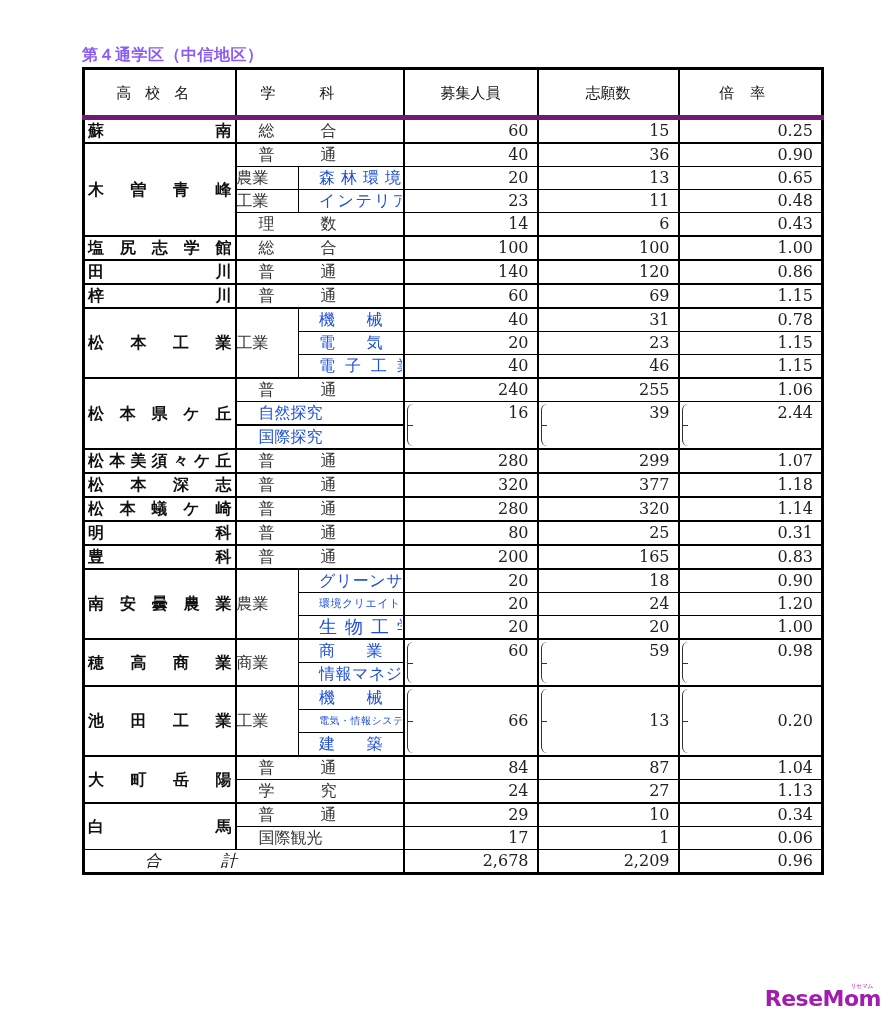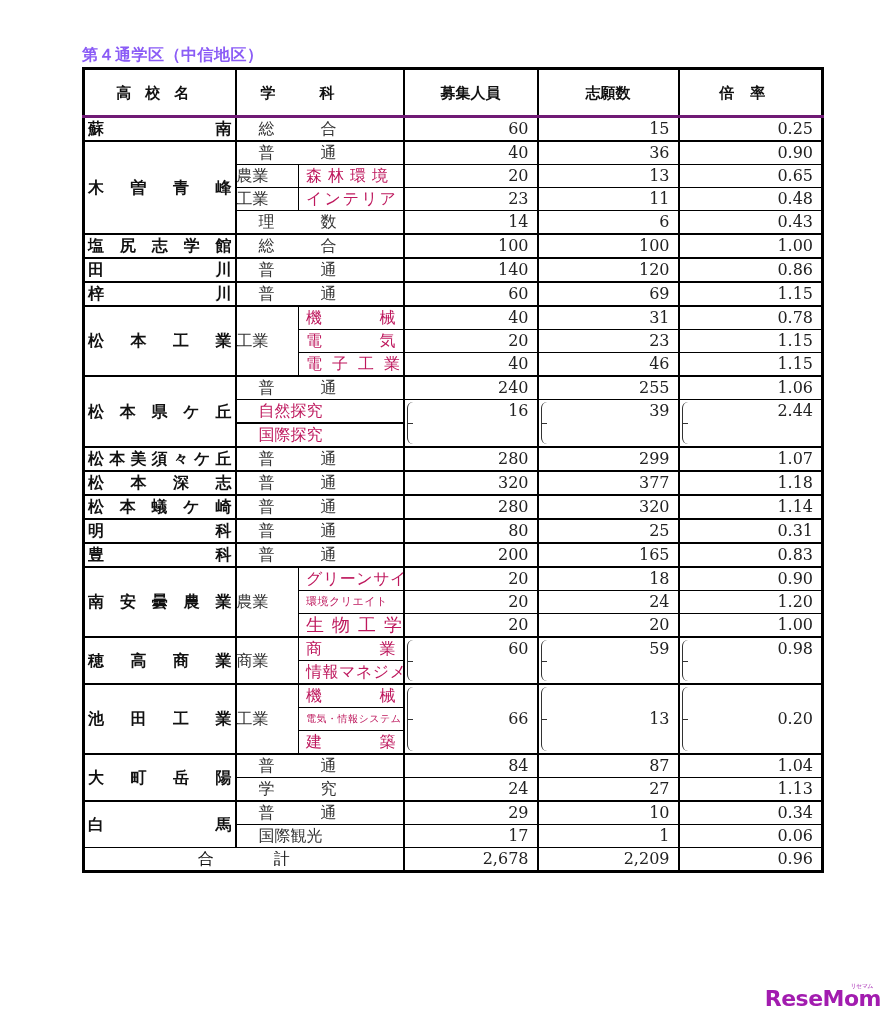--- a/index.html
+++ b/index.html
@@ -5,30 +5,30 @@
   html, body { margin:0; padding:0; background:#ffffff; }
   body { width:893px; height:1023px; position:relative; overflow:hidden;
          font-family:"DejaVu Serif","Liberation Serif",serif; color:#111; }
   .title { position:absolute; left:82px; top:45px; font-family:"DejaVu Sans","Liberation Sans",sans-serif;
            font-size:16px; font-weight:bold; letter-spacing:0.5px; color:#8b5cf6; }
   table.t { position:absolute; left:82px; top:67px; border-collapse:collapse;
             table-layout:fixed; width:739px; border:3px solid #000; }
   table.t td, table.t th { border:1px solid #000; padding:0; height:22px; font-size:16px;
             line-height:22px; overflow:hidden; white-space:nowrap; }
   table.t th { height:45px; font-family:"DejaVu Sans","Liberation Sans",sans-serif;
-            font-weight:bold; font-size:15px; border-bottom:3px solid #701a75; }
+            font-weight:normal; font-size:15px; border-bottom:5px solid #701a75; }
   .c-school { border-right:2px solid #000 !important; font-family:"DejaVu Sans","Liberation Sans",sans-serif;
             font-weight:bold; font-size:16px; padding:0 3px !important; }
   .spread { display:flex; justify-content:space-between; width:100%; }
   .num { text-align:right; padding-right:8px !important; font-family:"DejaVu Serif","Liberation Serif",serif;
          font-size:15px; color:#222; }
   .dept { text-align:left; padding-left:22px !important; color:#333; }
   .dept .spread2 { display:inline-flex; justify-content:space-between; width:78px; }
   .cat { text-align:left; color:#333; }
-  .sub { color:#be185d; padding:0 7px !important; }
+  .sub { color:#1d4ed8; padding:0 20px !important;border-radius:7px; }
   .small { font-size:9.5px; letter-spacing:0.5px; }
   .top { vertical-align:top; }
   .grp-b { border-bottom:2px solid #000 !important; }
   .col-sep { border-right:2px solid #000 !important; }
   .brace { position:relative; }
   .brace .br { position:absolute; left:2px; top:2px; bottom:2px; width:8px;
                border-left:1.5px solid #333; border-radius:6px 0 0 6px; }
   .brace .br::after { content:""; position:absolute; left:-1px; top:50%; width:6px; height:0;
                border-top:1.5px solid #333; }
   .total td { height:24px; border-top:3px solid #000; }
@@ -453,21 +453,21 @@
       <td class="num">0.34</td>
     </tr>
     <tr>
       <td colspan="2" class="dept col-sep">国際観光</td>
       <td class="num col-sep">17</td>
       <td class="num col-sep">1</td>
       <td class="num">0.06</td>
     </tr>
 
     <tr class="total">
-      <td colspan="3" class="col-sep" style="text-align:center; font-family:'DejaVu Sans','Liberation Sans',sans-serif;"><span style="letter-spacing:60px; padding-left:60px;">合計</span></td>
+      <td colspan="3" class="col-sep" style="text-align:left; font-family:'DejaVu Sans','Liberation Sans',sans-serif;font-style:italic;"><span style="letter-spacing:60px; padding-left:60px;">合計</span></td>
       <td class="num col-sep">2,678</td>
       <td class="num col-sep">2,209</td>
       <td class="num">0.96</td>
     </tr>
   </tbody>
 </table>
 
 <div class="wm"><span>ReseMom</span><small>リセマム</small></div>
 
 </body></html>

